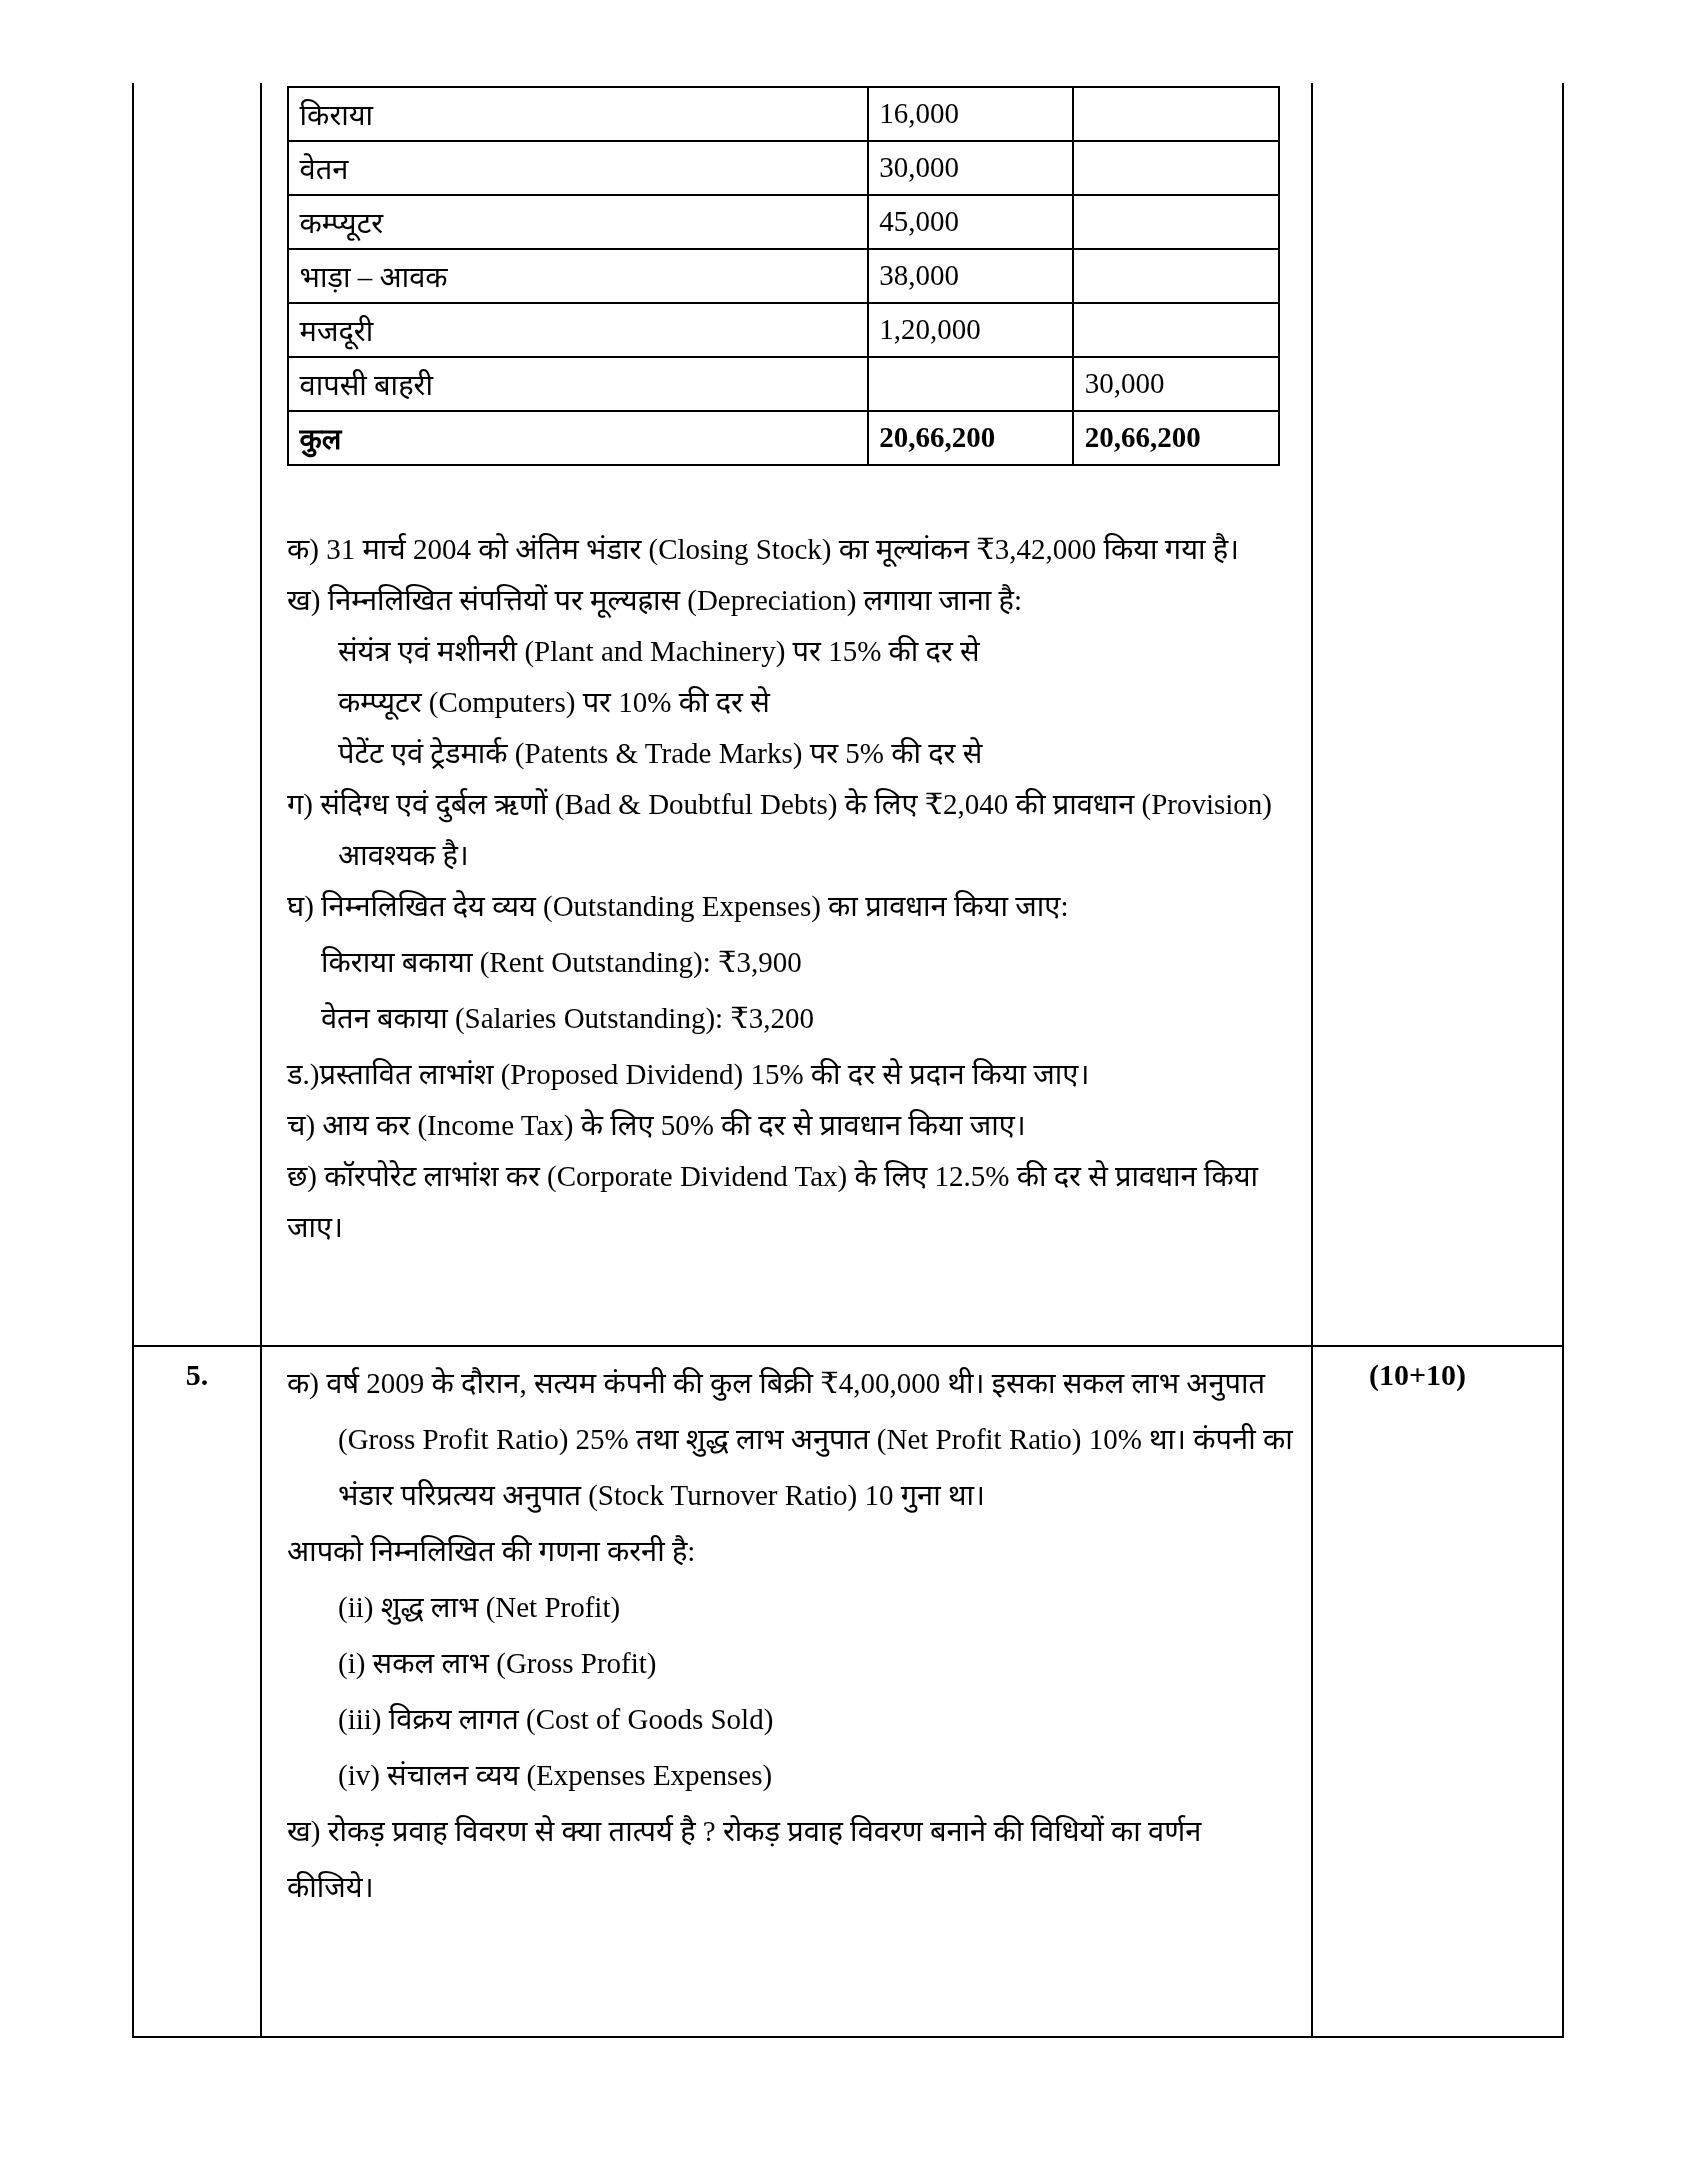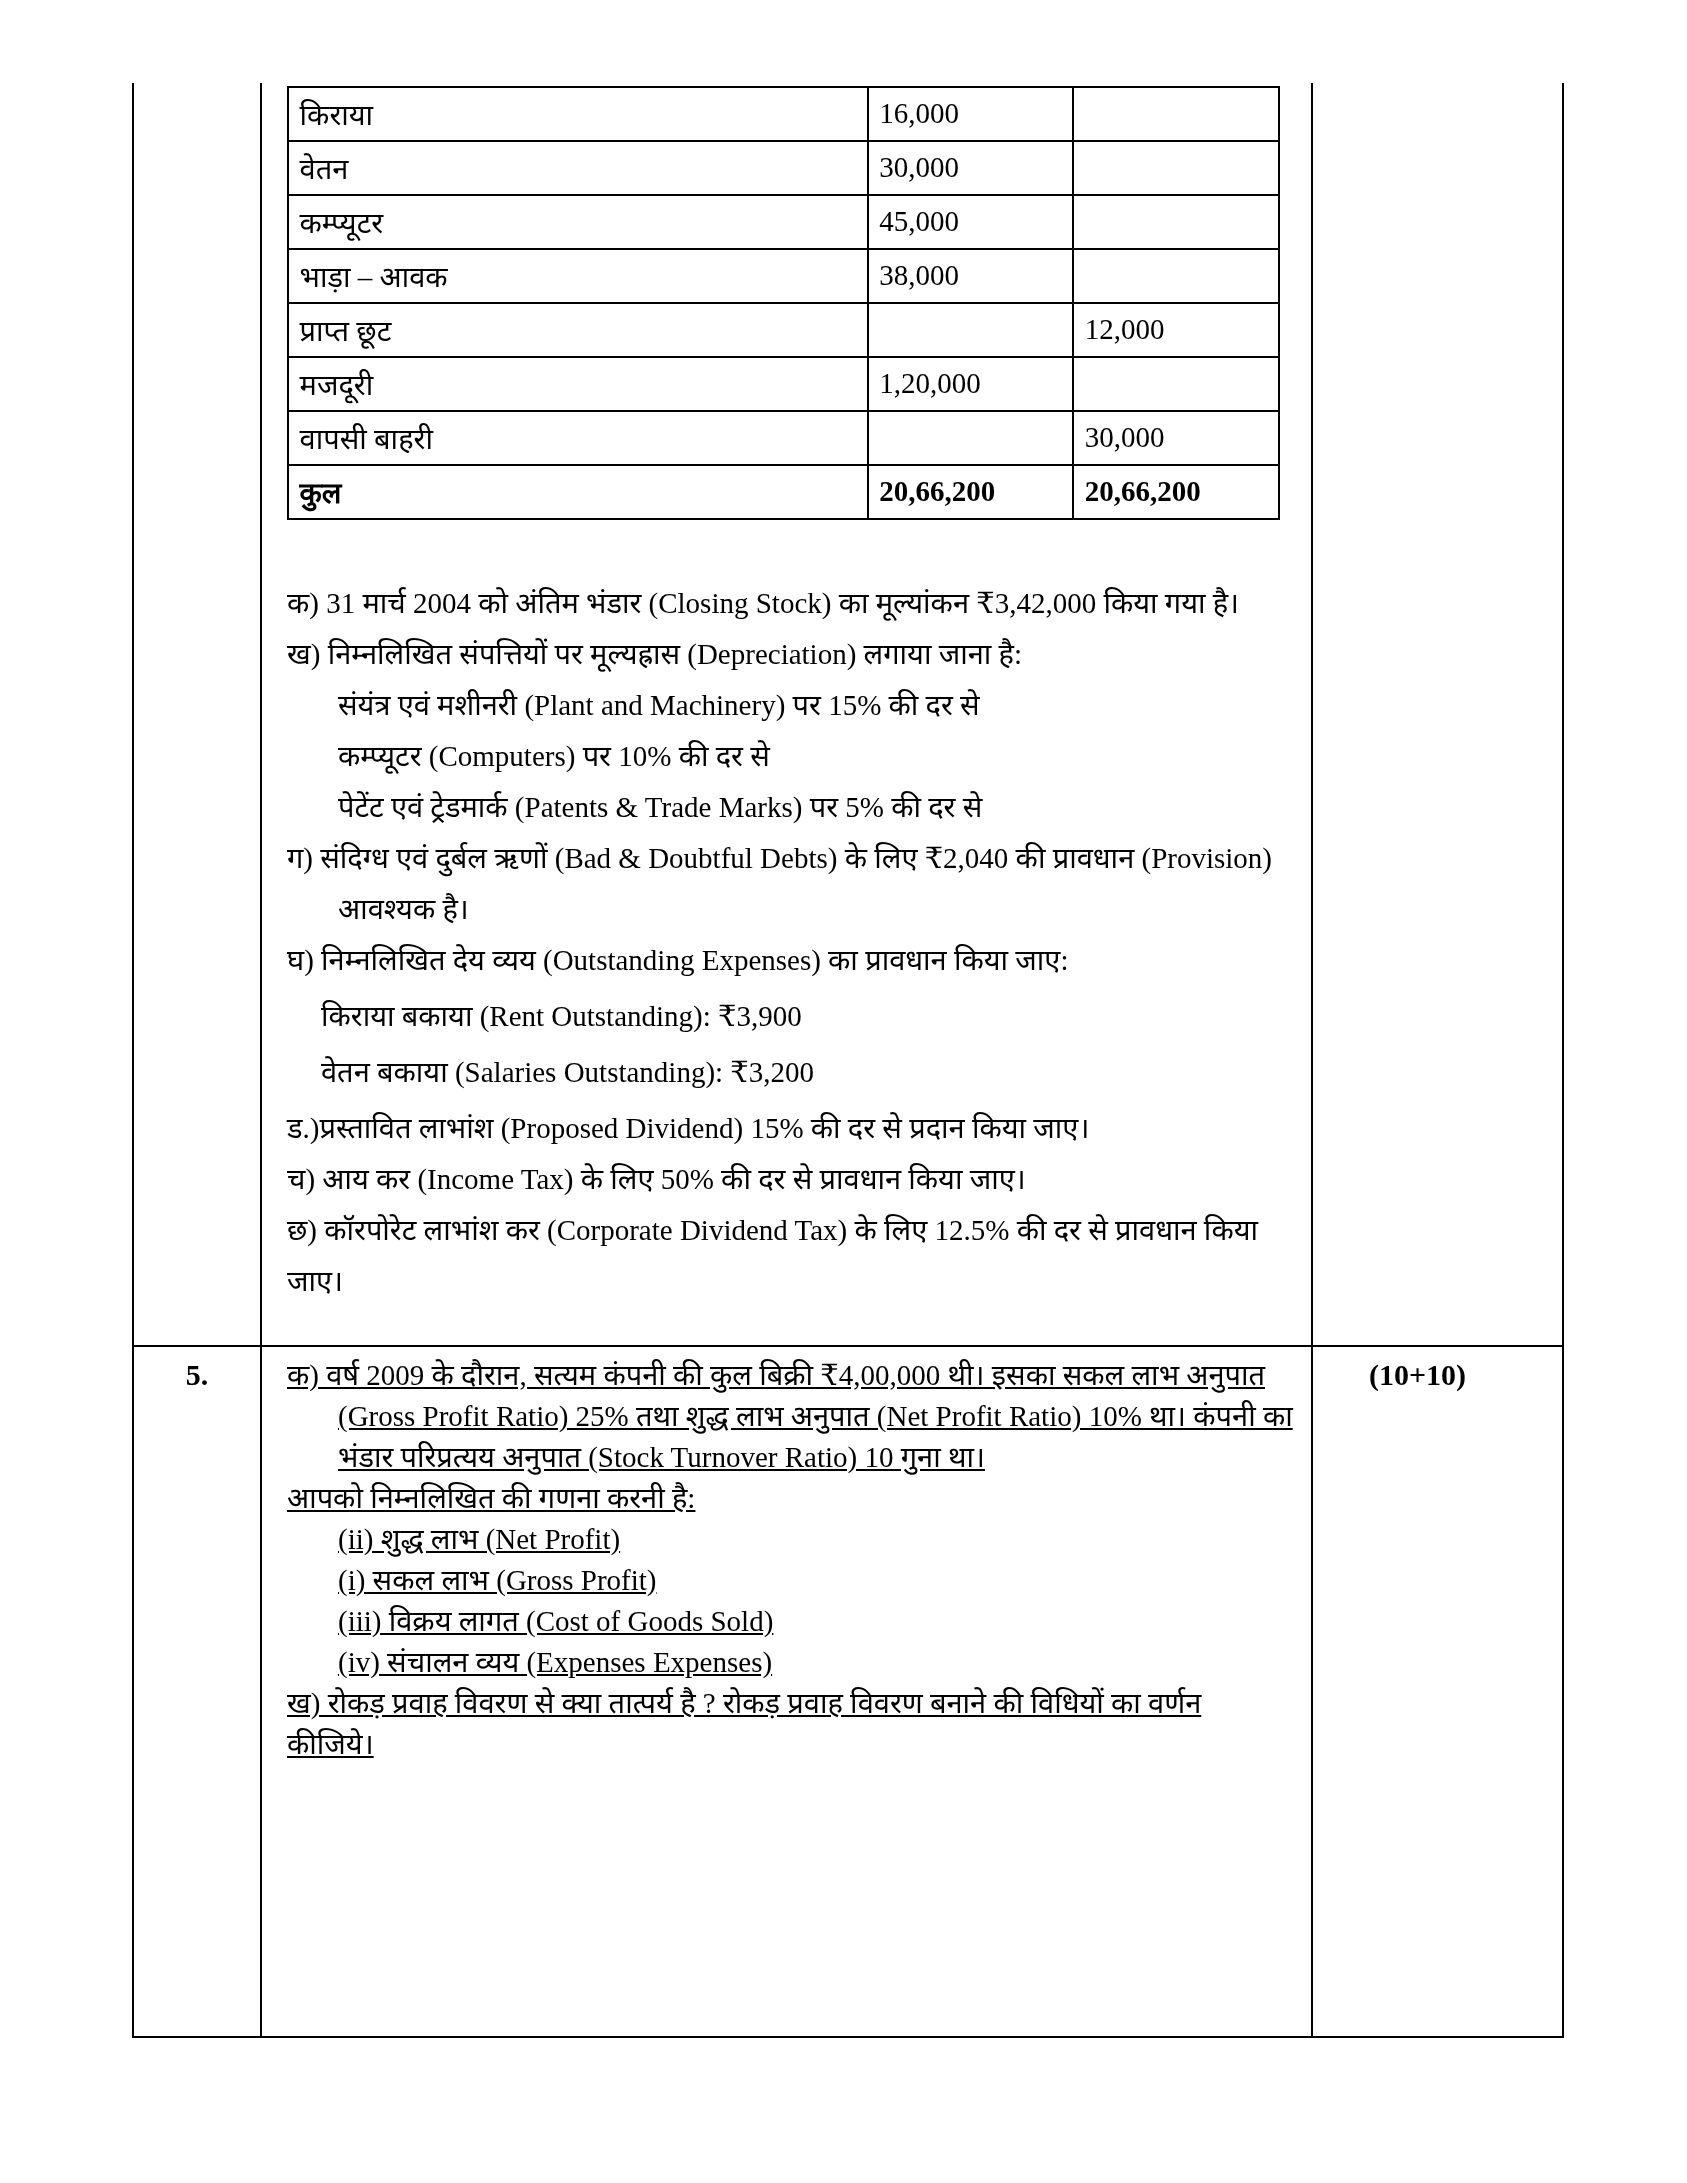--- a/index.html
+++ b/index.html
@@ -54,22 +54,22 @@
     font-size:29px; line-height:51px;
     max-width:1008px;
   }
   .n-plain  { }
   .n-indent { padding-left:51px; }
   .n-hang   { padding-left:51px; text-indent:-51px; }
   .n-indent-sp { padding-left:34px; margin:5.3px 0; }
 
   
   .q5-lines {
-    font-size:29px; line-height:41px;
-    max-width:1008px; padding-top:5.3px;text-decoration:underline;
+    font-size:29px; line-height:56px;
+    max-width:1008px; padding-top:5.3px;
   }
   .q-plain { }
   .q-indent { padding-left:51px; }
   .q-hang { padding-left:51px; text-indent:-51px; }
 
   .qnum  { font-size:30px; font-weight:bold; text-align:center; padding-top:10.6px; }
   .marks { font-size:30px; font-weight:bold; }
 </style>
 </head>
 <body>
@@ -95,25 +95,20 @@
             </tr>
             <tr>
               <td class="c-name">कम्प्यूटर</td>
               <td class="c-debit">45,000</td>
               <td class="c-credit"></td>
             </tr>
             <tr>
               <td class="c-name">भाड़ा – आवक</td>
               <td class="c-debit">38,000</td>
               <td class="c-credit"></td>
-            </tr>
-            <tr>
-              <td class="c-name">प्राप्त छूट</td>
-              <td class="c-debit"></td>
-              <td class="c-credit">12,000</td>
             </tr>
             <tr>
               <td class="c-name">मजदूरी</td>
               <td class="c-debit">1,20,000</td>
               <td class="c-credit"></td>
             </tr>
             <tr>
               <td class="c-name">वापसी बाहरी</td>
               <td class="c-debit"></td>
               <td class="c-credit">30,000</td>

